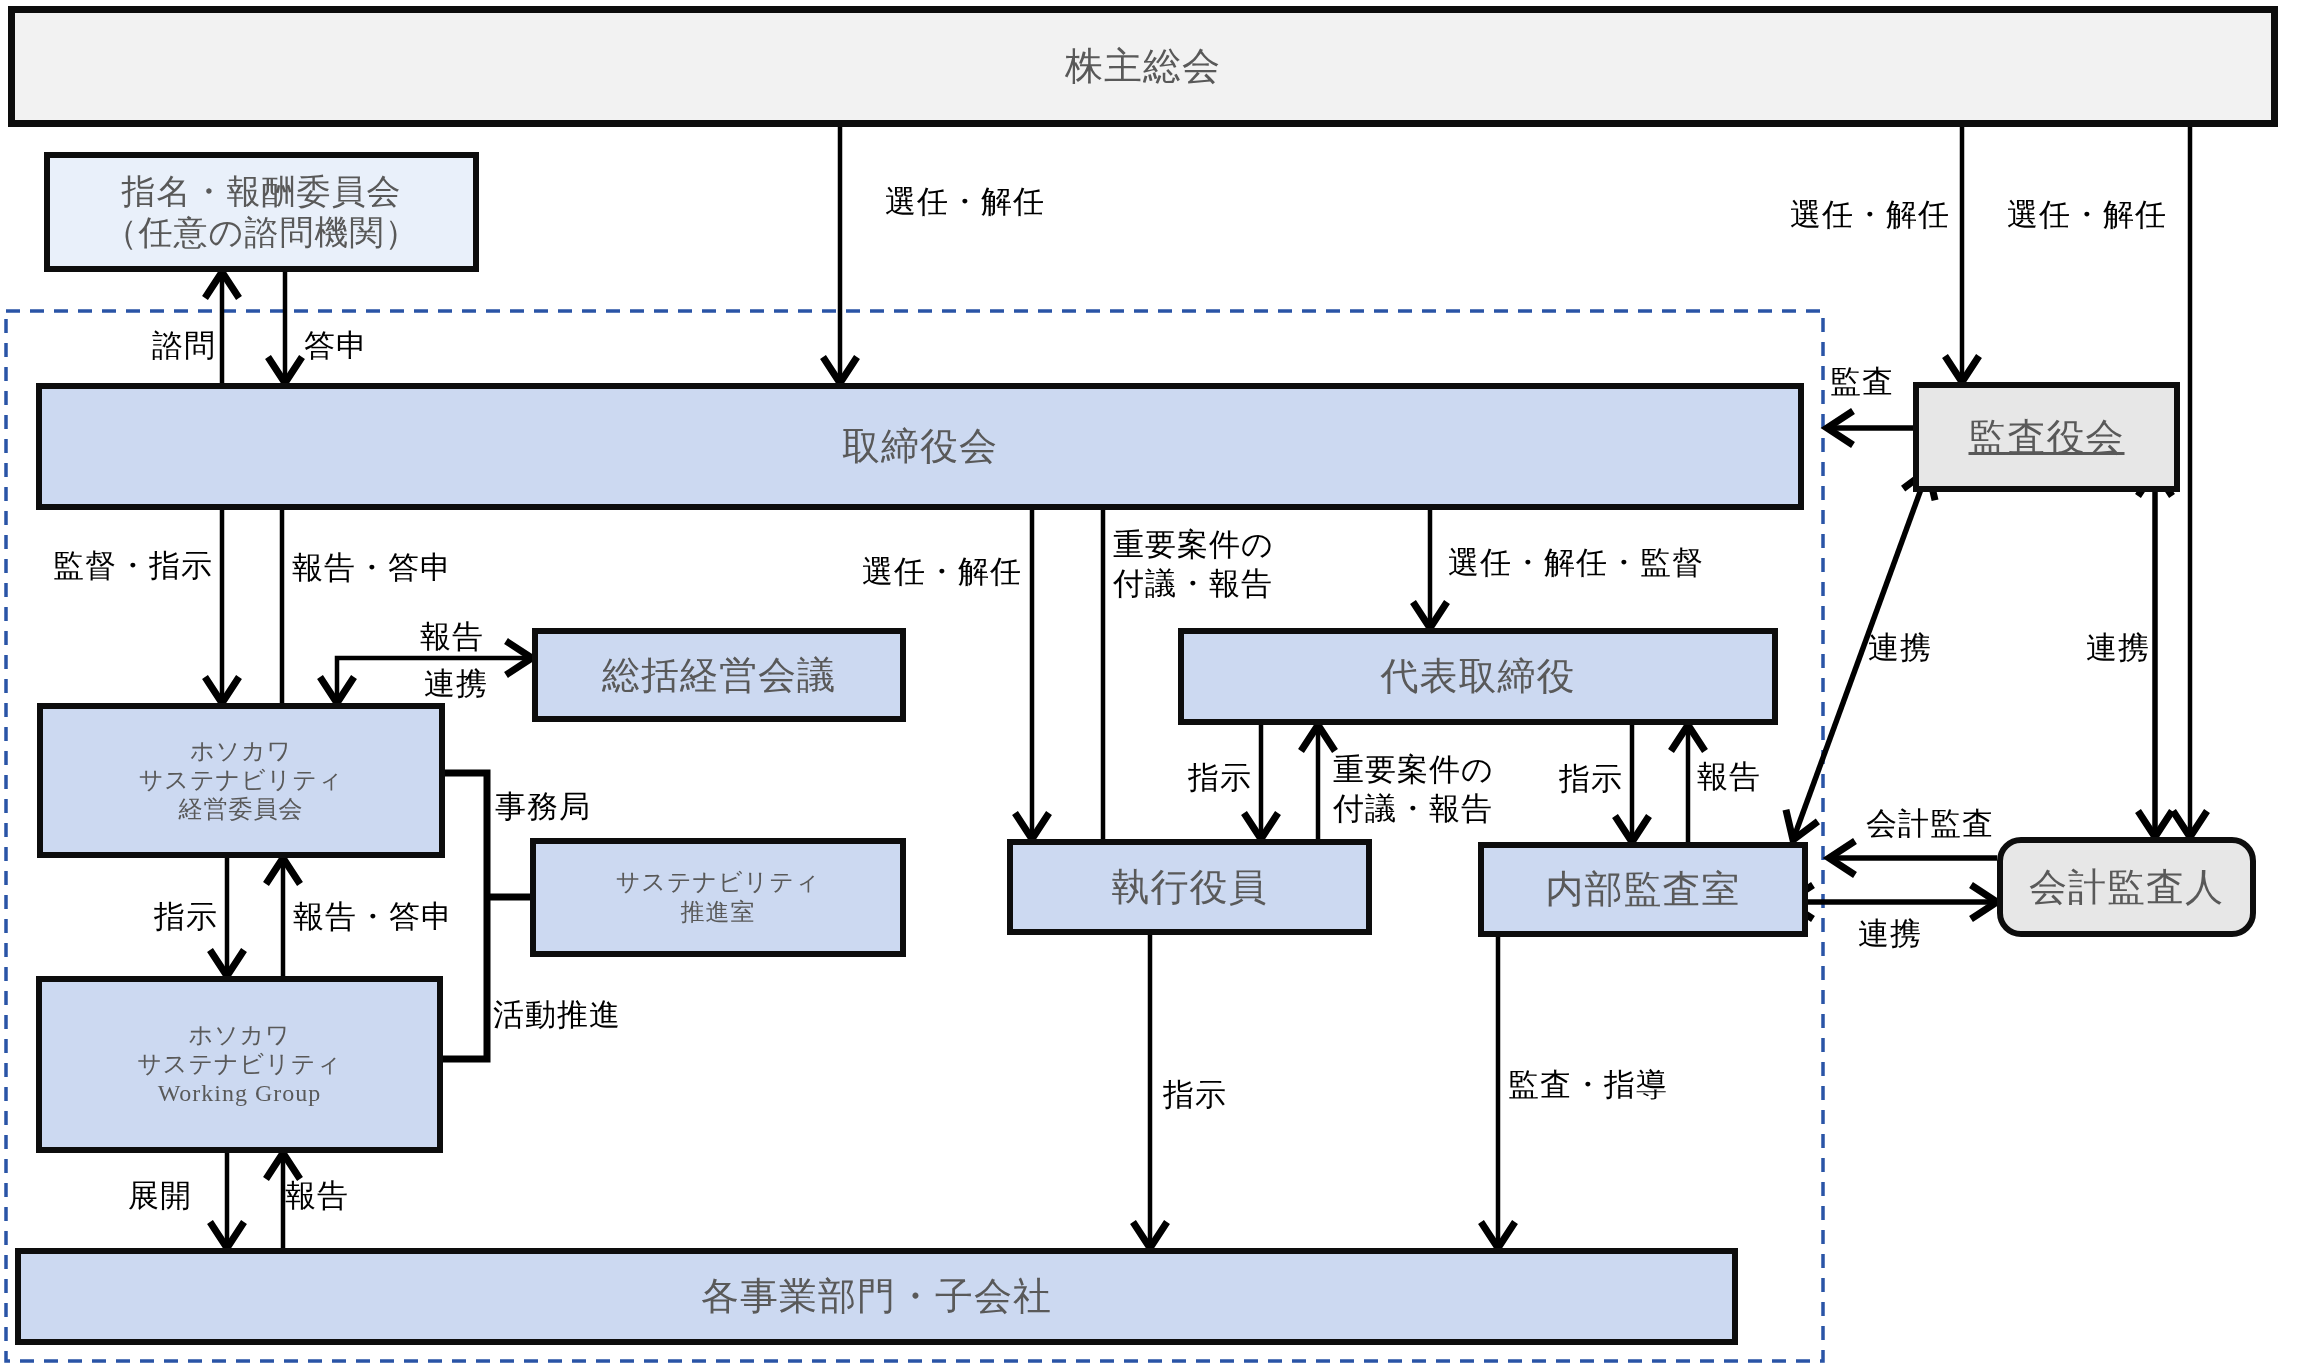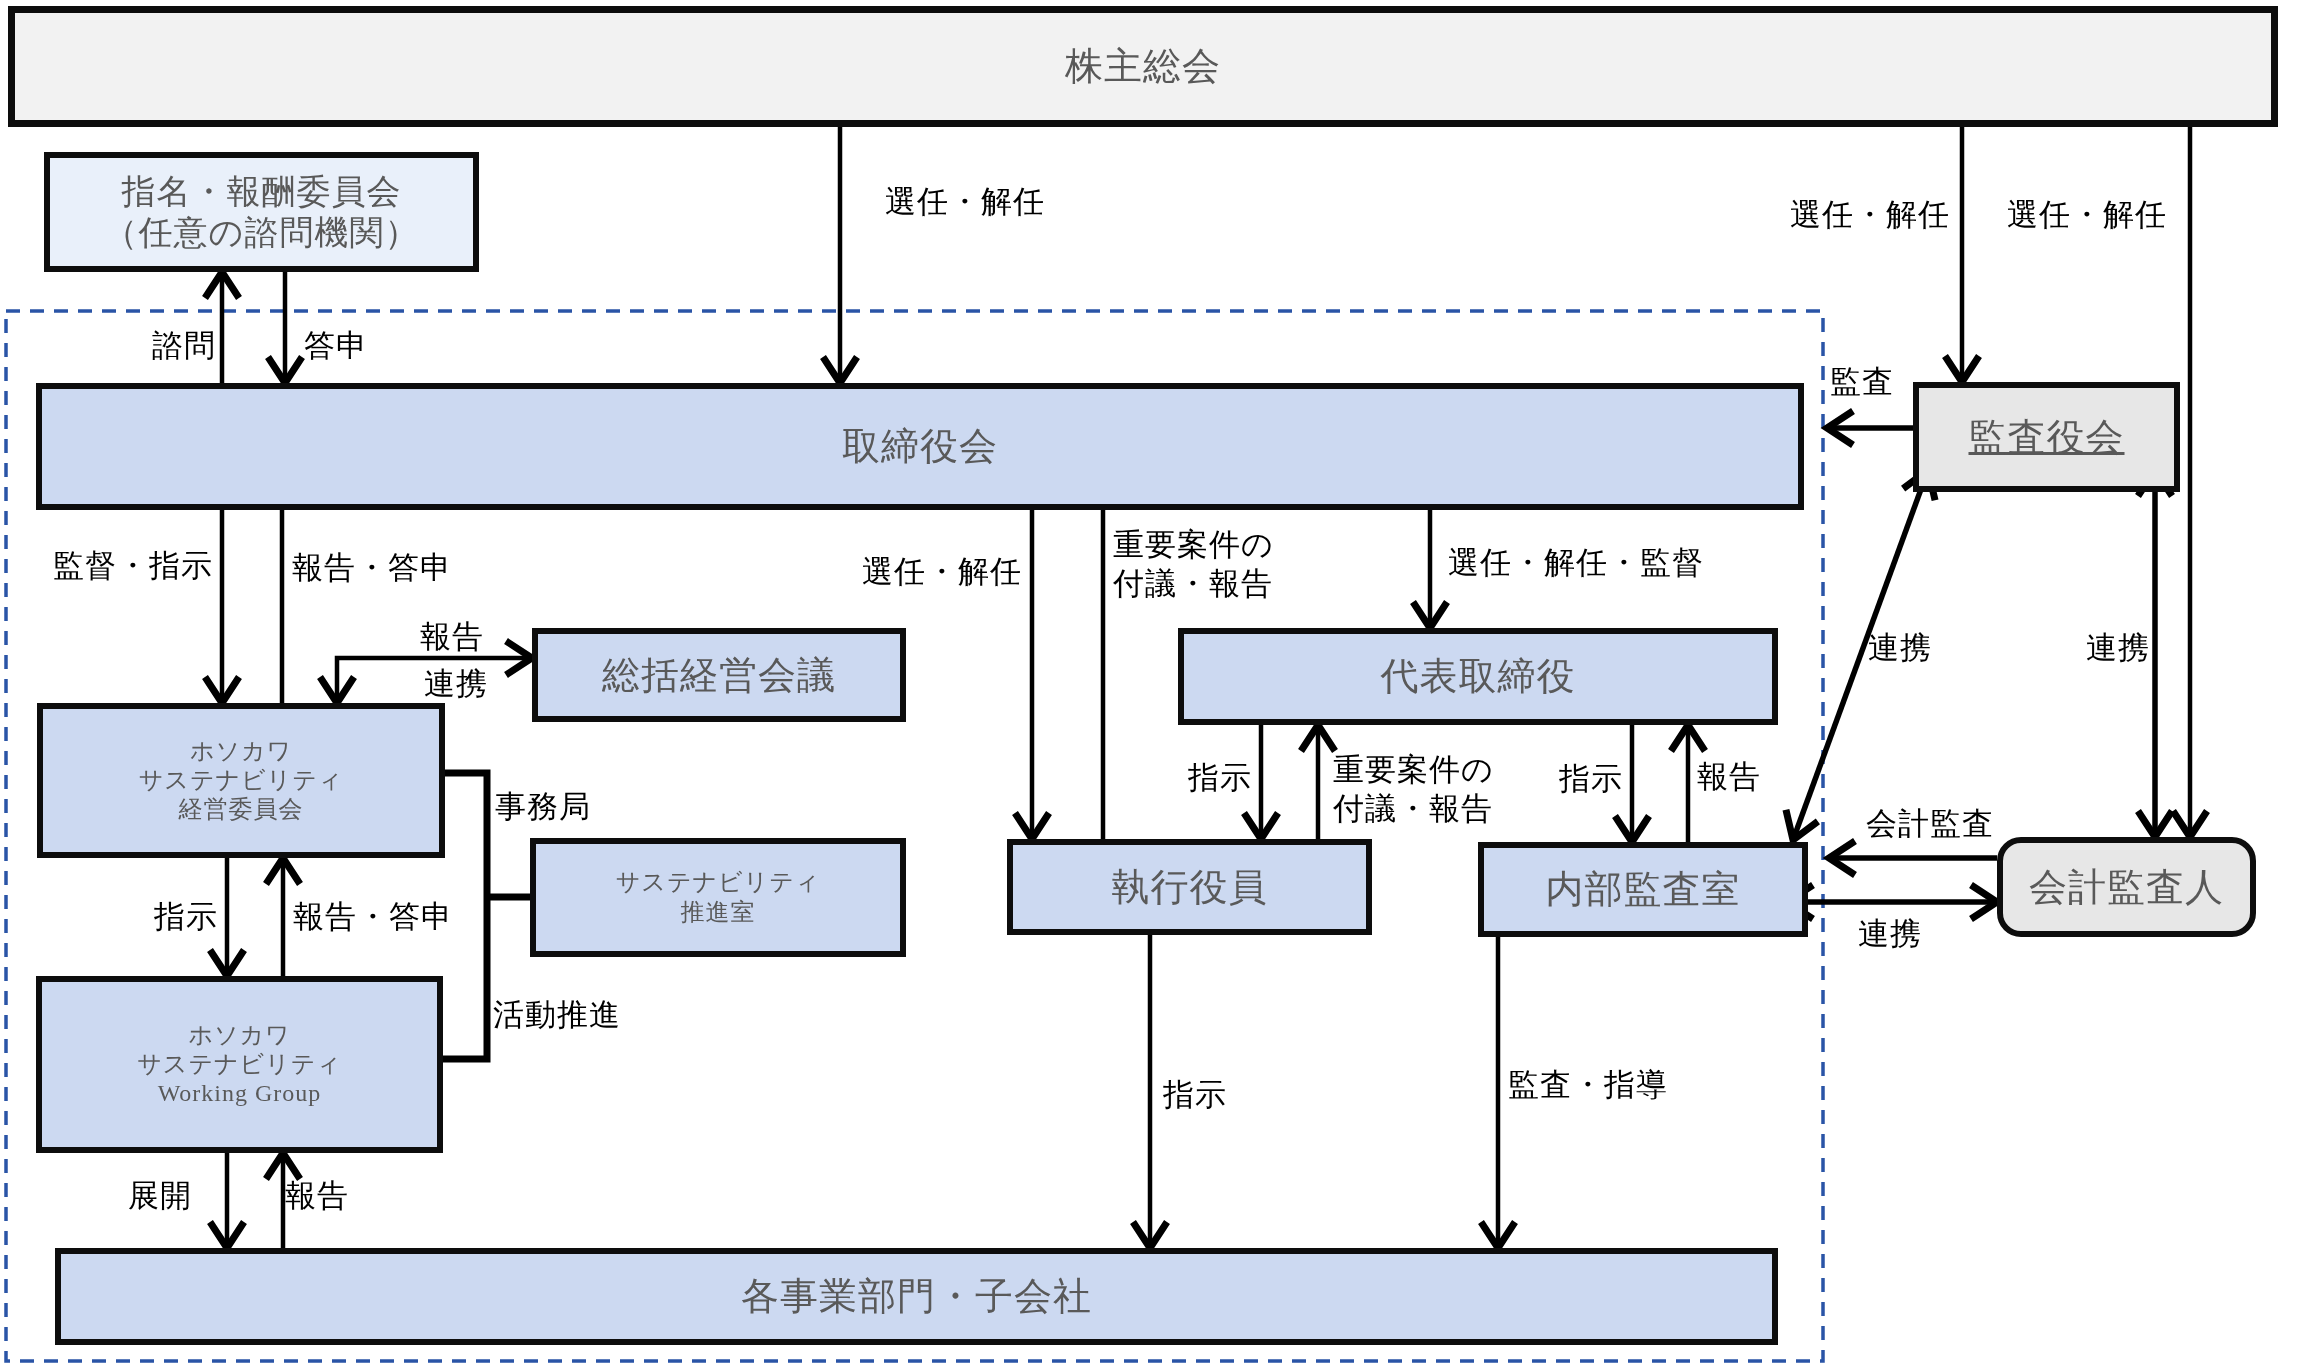--- a/index.html
+++ b/index.html
@@ -129,21 +129,21 @@
   <div class="box b-gray fs38" style="left:1997px;top:837px;width:259px;height:100px;border-radius:24px;">
     <span>会計監査人</span>
   </div>
 
   <div class="box b-blue fs33" style="left:36px;top:976px;width:407px;height:177px;">
     <span>ホソカワ
 サステナビリティ
 Working Group</span>
   </div>
 
-  <div class="box b-blue fs38" style="left:15px;top:1248px;width:1723px;height:97px;margin-left:40px;">
+  <div class="box b-blue fs38" style="left:15px;top:1248px;width:1723px;height:97px;">
     <span>各事業部門・子会社</span>
   </div>
 
   <span class="lbl c" style="left:965px;top:202px;">選任・解任</span>
   <span class="lbl c" style="left:1870px;top:215px;">選任・解任</span>
   <span class="lbl c" style="left:2087px;top:215px;">選任・解任</span>
 
   <span class="lbl c" style="left:184px;top:346px;">諮問</span>
   <span class="lbl c" style="left:336px;top:346px;">答申</span>
 

